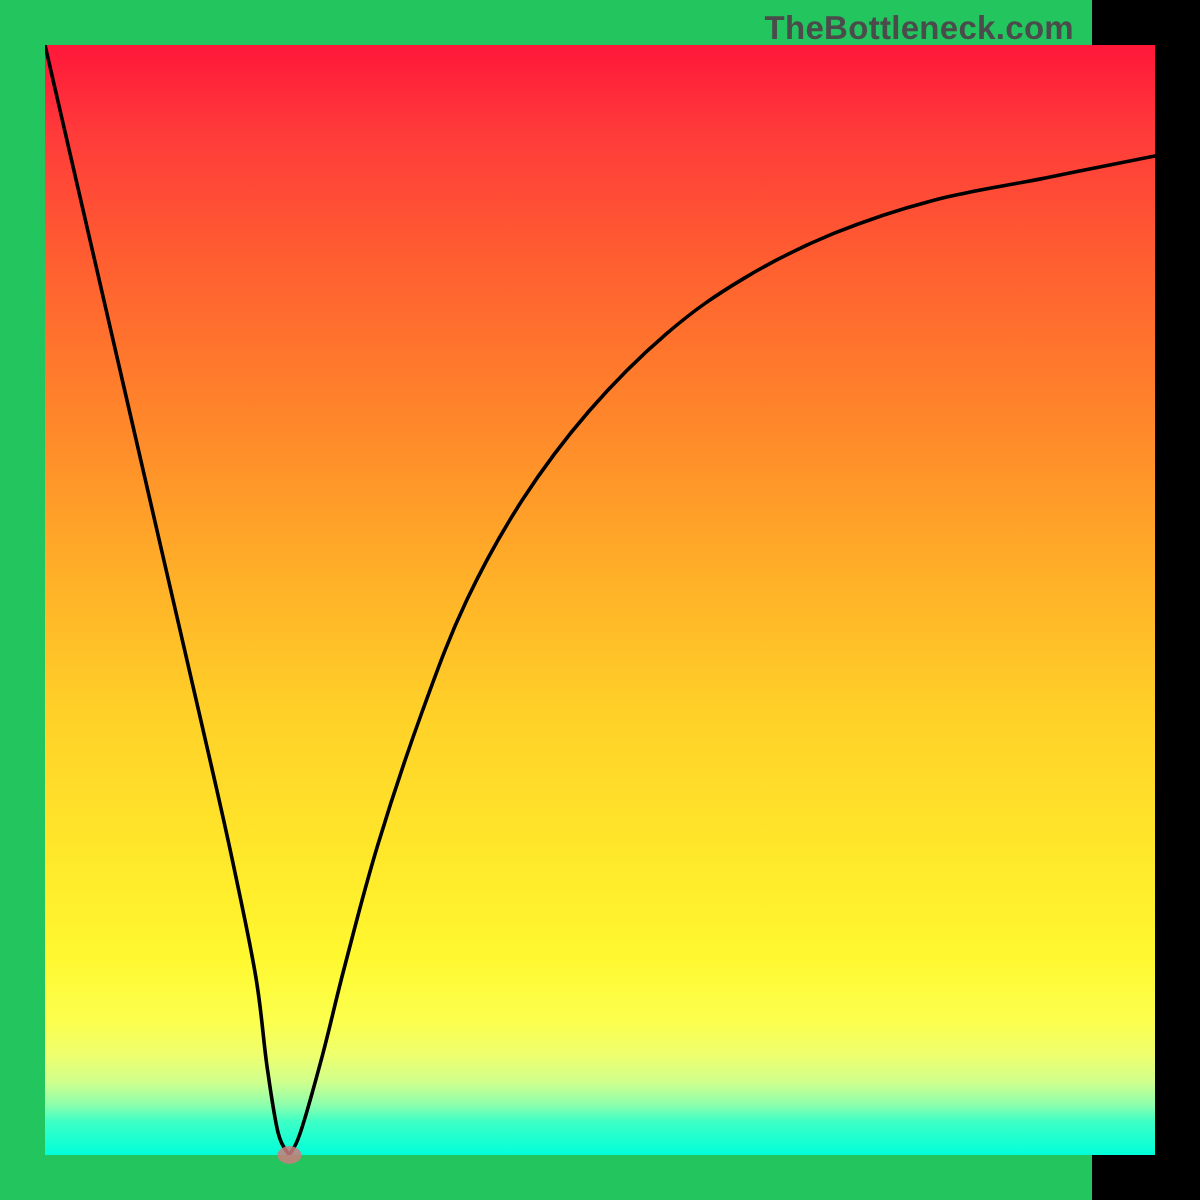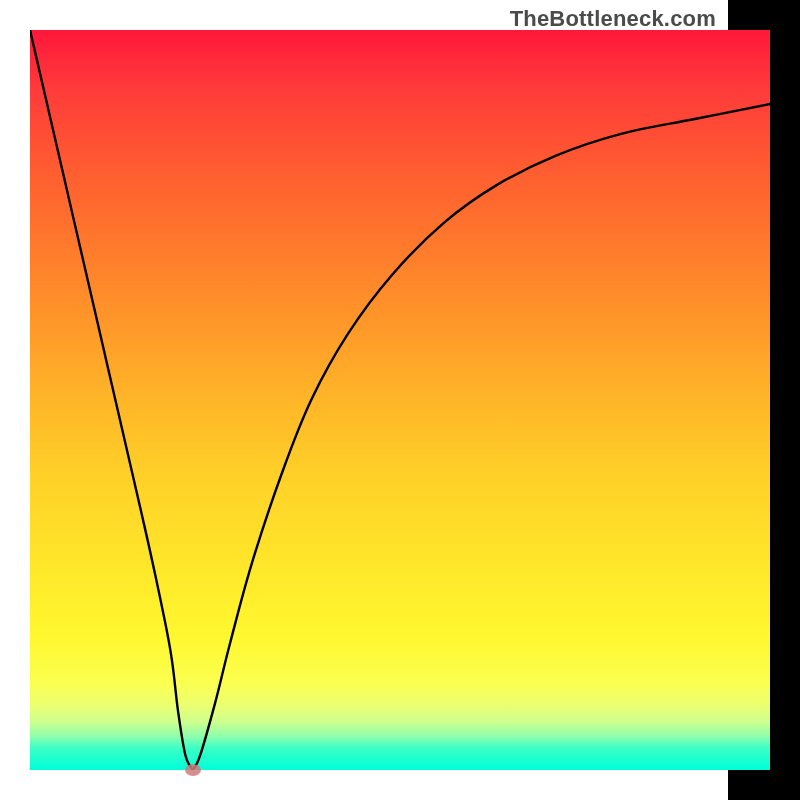--- a/index.html
+++ b/index.html
@@ -8,21 +8,21 @@
     width: 800px;
     height: 800px;
     background: #000;
     overflow: hidden;
     font-family: Arial, Helvetica, sans-serif;
   }
   .frame {
     position: relative;
     width: 728px;
     height: 800px;
-    background: #ffffff;
+    background: #22c55e;
   }
   .plot-area {
     position: absolute;
     left: 30px;
     top: 30px;
     width: 740px;
     height: 740px;
   }
   .gradient-bg {
     position: absolute;

